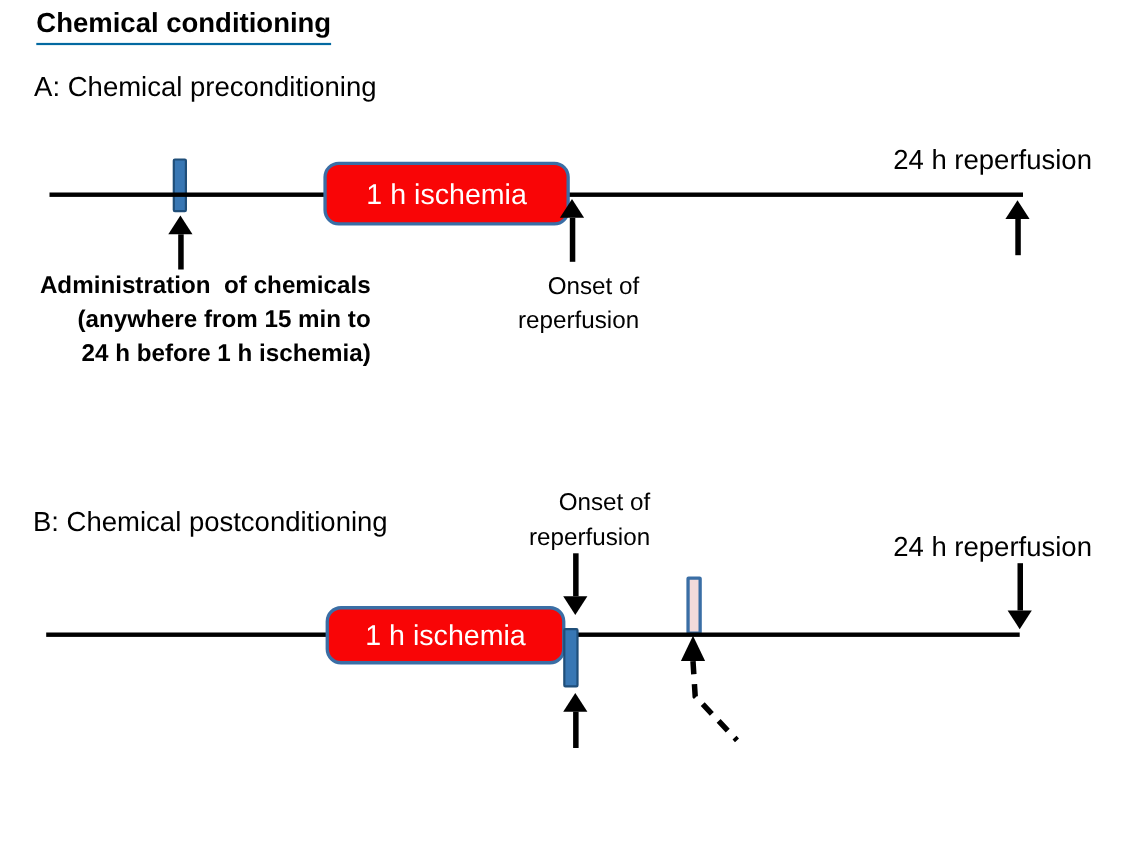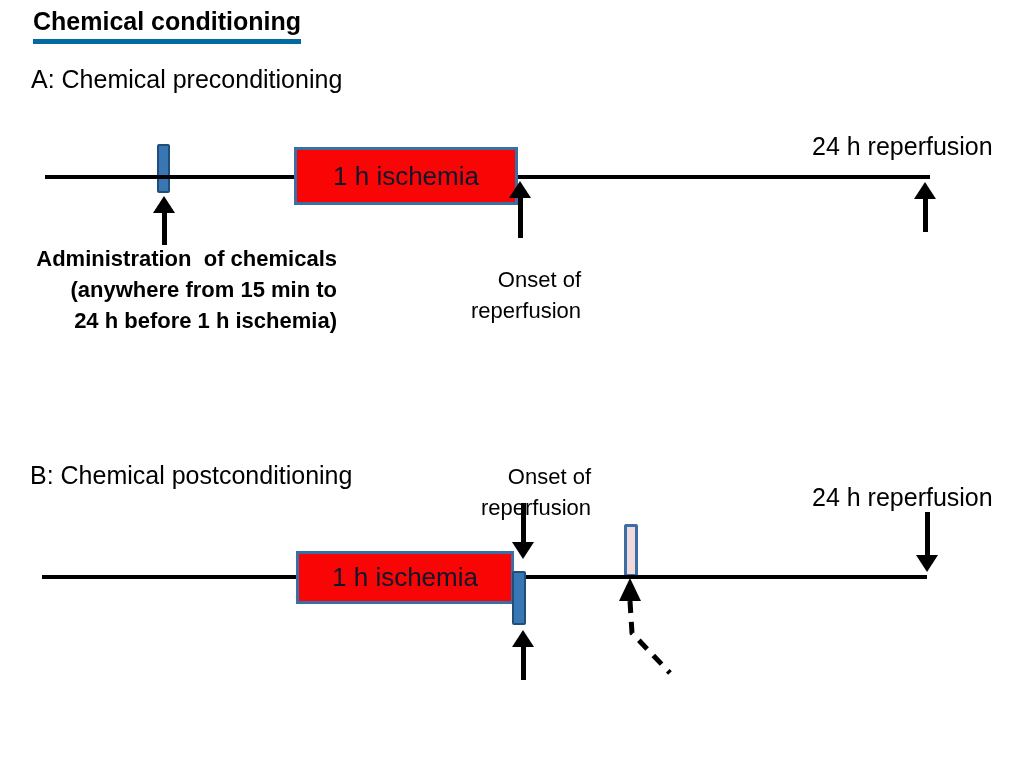--- a/index.html
+++ b/index.html
@@ -9,36 +9,36 @@
     --tick_border:#1f4e79;
     --delayed_tick_fill:#f2dada;
     --ink:#000000;
   }
   *{margin:0;padding:0;box-sizing:border-box;}
   html,body{background:#ffffff;}
   body{font-family:"Liberation Sans",sans-serif;color:var(--ink);}
   .stage{position:relative;width:1024px;height:768px;background:#ffffff;overflow:hidden;}
 
   .abs{position:absolute;}
-  .title{font-size:25px;font-weight:bold;border-bottom:5px solid #0369a1;padding-bottom:3px;}
+  .title{font-size:25px;font-weight:bold;border-bottom:2px solid #0369a1;padding-bottom:3px;}
   .heading{font-size:25px;margin-top:20px;}
   .multiline{white-space:pre-wrap;}
   .center{text-align:right;}
   .timeline{height:4px;background:#000;}
   .tick-solid{background:var(--tick_fill);border:2px solid var(--tick_border);border-radius:2px;}
   .tick-hollow{background:var(--delayed_tick_fill);border:3px solid var(--blue_border);border-radius:2px;}
   .ischemia-box{
     background:var(--red);
     border:3px solid var(--blue_border);
-    border-radius:0;
-    color:#0f172a;
+    border-radius:14px;
+    color:#ffffff;
     font-size:26px;
     display:flex;align-items:center;justify-content:center;
   }
-  .label{font-size:22px;line-height:31px;margin-top:20px;}
+  .label{font-size:22px;line-height:31px;}
   .label-bold{font-size:22px;font-weight:bold;line-height:31px;}
   .big-label{font-size:25px;}
 
   .arrow{display:flex;align-items:center;}
   .arrow-up{flex-direction:column;}
   .arrow-down{flex-direction:column-reverse;}
   .arrow .shaft{width:5px;flex:1;background:#000;}
   .arrow-up .head{width:0;height:0;border-left:11px solid transparent;border-right:11px solid transparent;border-bottom:17px solid #000;}
   .arrow-down .head{width:0;height:0;border-left:11px solid transparent;border-right:11px solid transparent;border-top:17px solid #000;}
 

